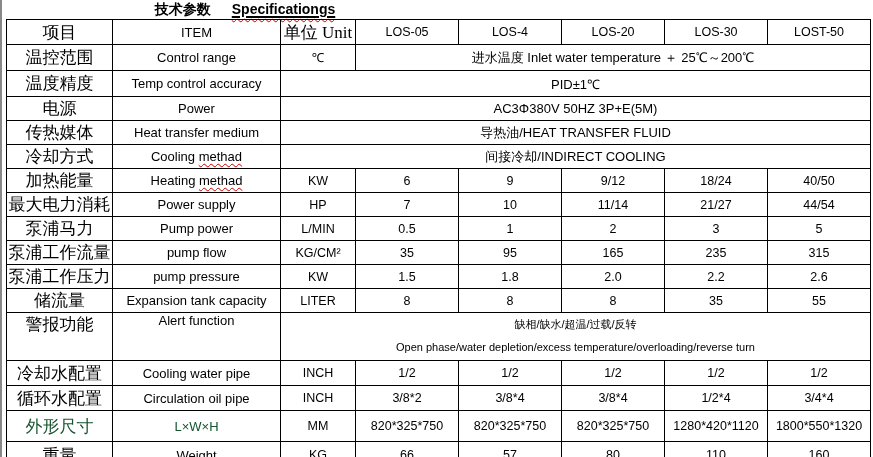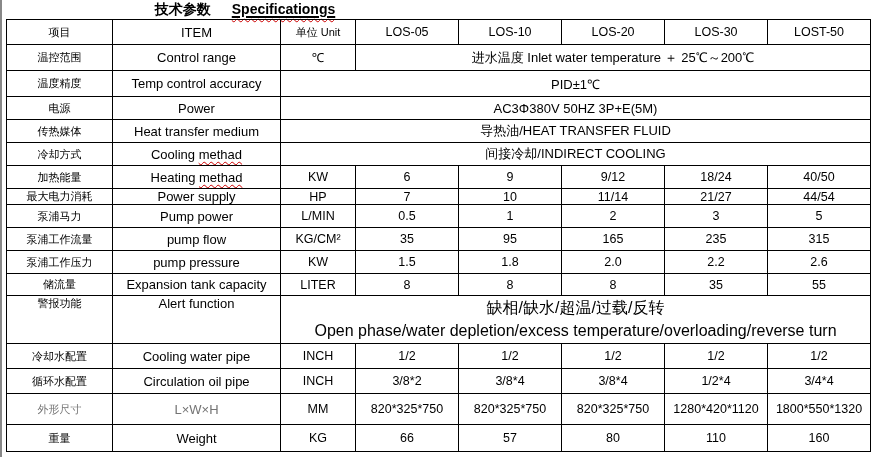--- a/index.html
+++ b/index.html
@@ -25,31 +25,31 @@
   }
   table.spec{
     position:absolute;left:6px;top:19px;width:864px;
     border-collapse:collapse;table-layout:fixed;
   }
   td,th{
     border:1px solid #000;text-align:center;vertical-align:middle;
     padding:0 1px;overflow:hidden;white-space:nowrap;
     font-weight:normal;font-size:12.5px;
   }
-  .c-cn{font-size:11px;}
+  .c-cn{font-size:17px;font-family:Liberation Serif, serif;}
   .c-en{font-size:13px;}
   .c-span{font-size:13px;}
   .misspell{
     text-decoration:underline wavy #cc0000;
     text-decoration-thickness:1px;
     text-underline-offset:2px;
   }
   tr.alert-row td{vertical-align:top;}
-  tr.alert-row .span-line{line-height:23px;font-size:16px;}
-  tr.muted-row .c-cn, tr.muted-row .c-en{color:#737373;margin-top:48px;}
+  tr.alert-row .span-line{line-height:23px;font-size:11px;}
+  tr.muted-row .c-cn, tr.muted-row .c-en{color:#14532d;margin-top:48px;}
 </style>
 </head>
 <body>
 
 <div class="left-strip"></div>
 
 <div class="title">
   <span class="title-cn">技术参数</span><span class="title-en"><span class="solid-underline">Specificationgs</span></span>
 </div>
 
@@ -63,21 +63,21 @@
       <col style="width:103px">
     <col style="width:103px">
       <col style="width:103px">
   </colgroup>
   <tbody>
       <tr style="height: 25px;">
         <th class="c-cn">项目</th>
         <th class="c-en">ITEM</th>
         <th class="c-cn">单位 Unit</th>
         <th>LOS-05</th>
-        <th>LOS-10</th>
+        <th>LOS-4</th>
         <th>LOS-20</th>
         <th>LOS-30</th>
         <th>LOST-50</th>
       </tr>
       <tr style="height: 26px;">
         <td class="c-cn">温控范围</td>
         <td class="c-en">Control range</td>
         <td>℃</td>
         <td class="c-span" colspan="5">进水温度 Inlet water temperature ＋ 25℃～200℃</td>
       </tr>

